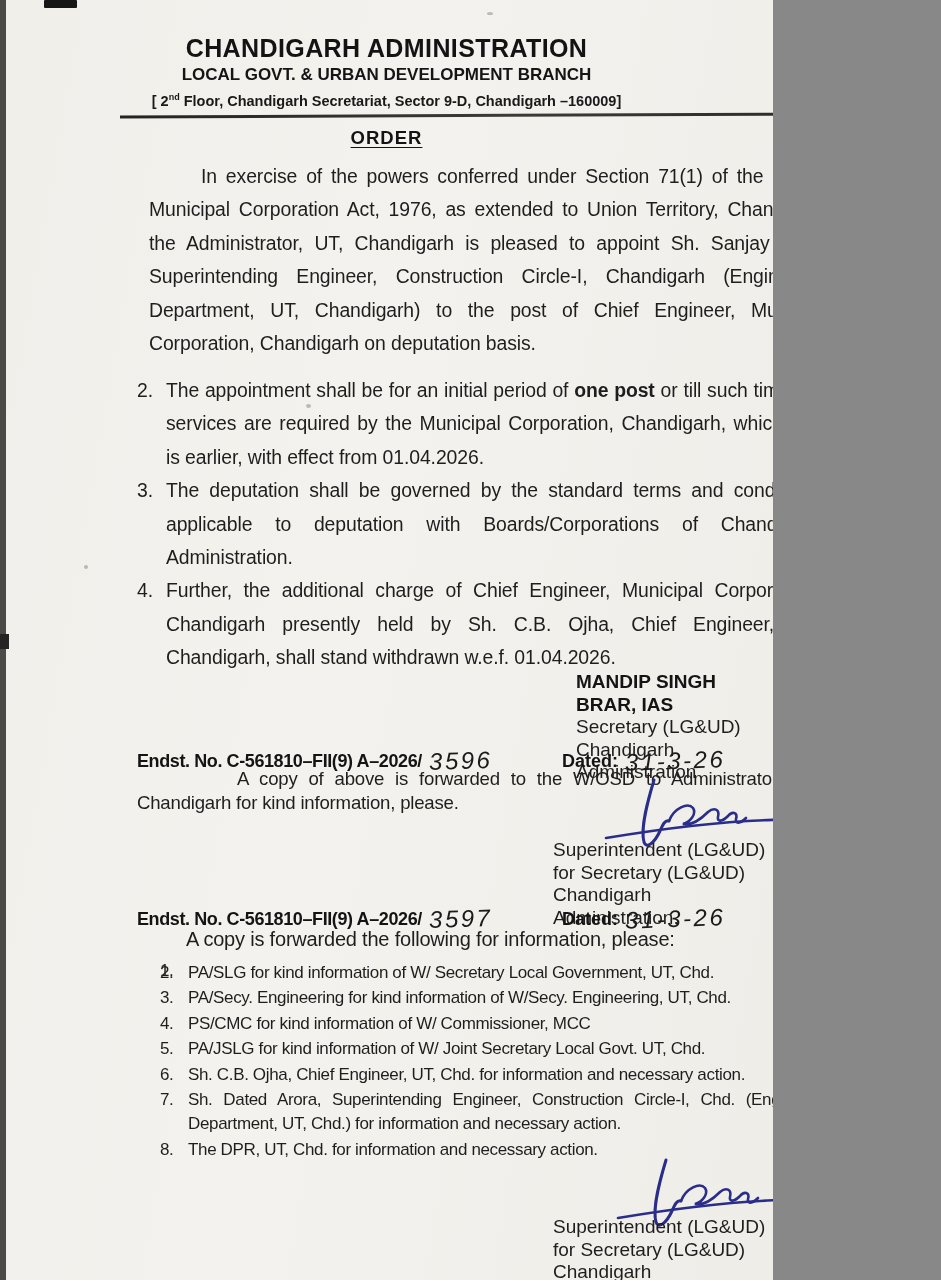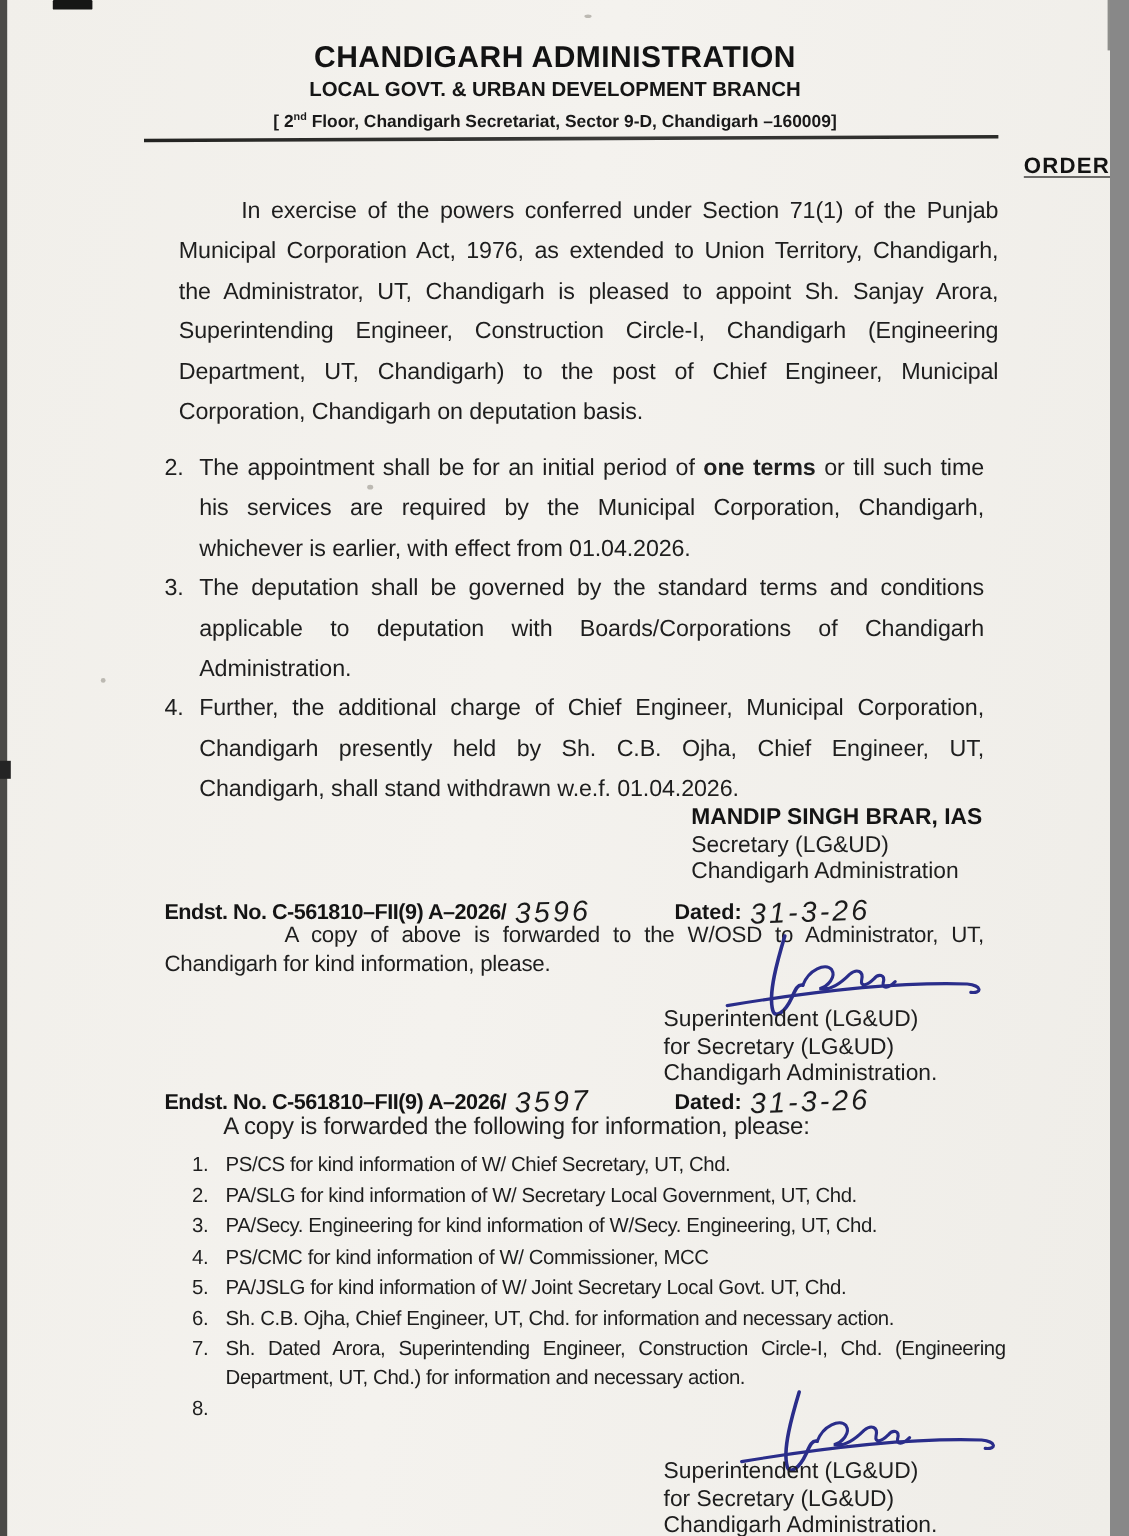--- a/index.html
+++ b/index.html
@@ -1,37 +1,37 @@
 <!DOCTYPE html>
 <html><head>
 <meta charset="utf-8">
 <style>
   html,body{margin:0;padding:0;background:#888;}
   .page{
-    position:relative;width:925px;height:1280px;overflow:hidden;
+    position:relative;width:773px;height:1280px;overflow:hidden;
     background:linear-gradient(100deg,#f1efea 0%,#f4f2ee 45%,#efede8 100%);
     font-family:"Liberation Sans",sans-serif;color:#1e1e1e;
   }
   
   .edge-left{position:absolute;left:0;top:0;width:6px;height:100%;background:#4b4a47;}
   .edge-right{position:absolute;left:927px;top:0;width:14px;height:100%;background:#d5d3cf;}
   .edge-right-dark{position:absolute;left:923px;top:0;width:3px;height:42px;background:#8d8d8a;}
   .mark-top{position:absolute;left:44px;top:0;width:33px;height:8px;background:#161616;border-radius:1px;}
   .mark-left{position:absolute;left:0;top:634px;width:9px;height:15px;background:#242424;}
   .speck{position:absolute;background:#bcb9b2;border-radius:50%;}
 
   
   .header{position:absolute;left:0;top:34px;width:100%;text-align:center;}
   .header .org{font-size:25px;font-weight:bold;letter-spacing:.4px;color:#131313;line-height:28px;}
   .header .branch{font-size:17px;font-weight:bold;color:#151515;margin-top:3px;line-height:20px;}
   .header .addr{font-size:14.5px;font-weight:bold;color:#191919;margin-top:4px;line-height:17px;}
   .header sup{font-size:9px;}
   .rule{position:absolute;left:120px;top:114px;width:712px;height:3px;
     background:linear-gradient(to right,#232321,#3b3b39 55%,#2b2b29);transform:rotate(-0.25deg);}
-  .order-title{position:absolute;left:0;top:127px;width:100%;text-align:right;
+  .order-title{position:absolute;left:0;top:127px;width:100%;text-align:center;
     font-weight:bold;font-size:18.5px;letter-spacing:1px;color:#131313;
     text-decoration:underline;text-underline-offset:3px;}
 
   
   .para1{position:absolute;left:137px;top:160px;width:683px;font-size:19.4px;line-height:33.4px;
     letter-spacing:-0.1px;text-align:justify;text-indent:52px;margin-left:12px;}
   .points{position:absolute;left:137px;top:374px;width:683px;margin:0;padding:0;list-style:none;}
   .points li{position:relative;padding-left:29px;font-size:19.4px;line-height:33.4px;
     letter-spacing:-0.1px;text-align:justify;}
   .points .num{position:absolute;left:0;top:0;}
@@ -88,21 +88,21 @@
   <div class="rule"></div>
 
   <div class="order-title">ORDER</div>
 
   <div class="para1">In exercise of the powers conferred under Section 71(1) of the Punjab Municipal Corporation Act, 1976, as extended to Union Territory, Chandigarh, the Administrator, UT, Chandigarh is pleased to appoint Sh. Sanjay Arora, Superintending Engineer, Construction Circle-I, Chandigarh (Engineering Department, UT, Chandigarh) to the post of Chief Engineer, Municipal Corporation, Chandigarh on deputation basis.</div>
 
   <ol class="points">
 
       <li>
         <span class="num">2.</span>
-        <span>The appointment shall be for an initial period of </span><b>one terms</b><span> or till such time his services are required by the Municipal Corporation, Chandigarh, whichever is earlier, with effect from 01.04.2026.</span>
+        <span>The appointment shall be for an initial period of </span><b>one post</b><span> or till such time his services are required by the Municipal Corporation, Chandigarh, whichever is earlier, with effect from 01.04.2026.</span>
       </li>
 
       <li>
         <span class="num">3.</span>
         <span>The deputation shall be governed by the standard terms and conditions applicable to deputation with Boards/Corporations of Chandigarh Administration.</span><b></b><span></span>
       </li>
 
       <li>
         <span class="num">4.</span>
         <span>Further, the additional charge of Chief Engineer, Municipal Corporation, Chandigarh presently held by Sh. C.B. Ojha, Chief Engineer, UT, Chandigarh, shall stand withdrawn w.e.f. 01.04.2026.</span><b></b><span></span>
@@ -135,21 +135,20 @@
   <div class="endst endst2">
     <span class="ref">Endst. No. C-561810–FII(9) A–2026/</span><span class="hw">3597</span>
     <span class="dated"><span>Dated:</span><span class="hw">31-3-26</span></span>
   </div>
   <div class="endst2-intro">A copy is forwarded the following for information, please:</div>
 
   <ol class="dist">
 
       <li>
         <span class="num">1.</span>
-        <span>PS/CS for kind information of W/ Chief Secretary, UT, Chd.</span>
       </li>
 
       <li>
         <span class="num">2.</span>
         <span>PA/SLG for kind information of W/ Secretary Local Government, UT, Chd.</span>
       </li>
 
       <li>
         <span class="num">3.</span>
         <span>PA/Secy. Engineering for kind information of W/Secy. Engineering, UT, Chd.</span>
@@ -170,20 +169,21 @@
         <span>Sh. C.B. Ojha, Chief Engineer, UT, Chd. for information and necessary action.</span>
       </li>
 
       <li>
         <span class="num">7.</span>
         <span>Sh. Dated Arora, Superintending Engineer, Construction Circle-I, Chd. (Engineering Department, UT, Chd.) for information and necessary action.</span>
       </li>
 
       <li>
         <span class="num">8.</span>
+        <span>The DPR, UT, Chd. for information and necessary action.</span>
       </li>
     </ol>
 
   <svg class="sig-svg sig2-svg" viewBox="0 0 268 78">
     <path class="sig-path" d="M88,4 C82,24 74,52 78,66 C80,73 88,68 94,55 C97,48 99,44 103,45" fill="none" stroke="#2a2d8a" stroke-width="3" stroke-linecap="round"></path>
     <path class="sig-path" d="M103,45 C108,32 122,26 127,32 C131,38 124,46 117,48 C126,50 136,42 142,36 C148,31 154,33 152,41 C151,46 156,46 162,40 C166,35 172,36 170,43 C169,48 174,48 180,42" fill="none" stroke="#2a2d8a" stroke-width="2.6" stroke-linecap="round"></path>
     <path class="sig-path" d="M40,62 C100,52 180,42 240,44 C252,45 253,52 243,51" fill="none" stroke="#2a2d8a" stroke-width="2.6" stroke-linecap="round"></path>
   </svg>
   <div class="sigblock sig2-text">
     <div>Superintendent (LG&amp;UD)</div>

